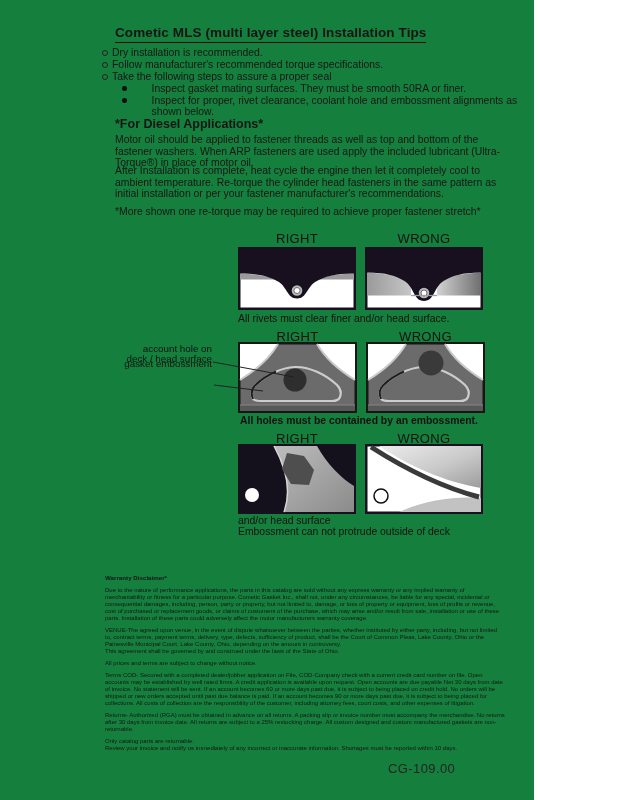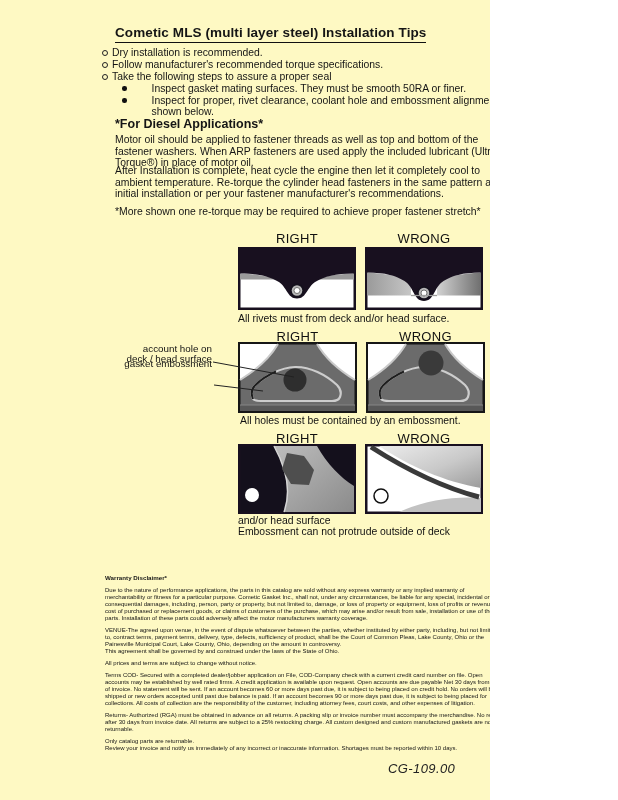--- a/index.html
+++ b/index.html
@@ -1,16 +1,16 @@
 <!DOCTYPE html>
 <html><head>
 <meta charset="utf-8">
 <style>
   html,body{margin:0;padding:0;background:#fff;}
-  .page{position:relative;width:490px;height:800px;background:#fef9c3;overflow:hidden;
+  .page{position:relative;width:534px;height:800px;background:#15803d;overflow:hidden;
         font-family:"Liberation Sans", sans-serif;color:#151515;}
 
   .title{position:absolute;left:115px;top:25px;margin:0;font-size:13.5px;font-weight:bold;
          border-bottom:1.6px solid #111;padding-bottom:2px;letter-spacing:.1px;}
 
   .bullets{position:absolute;left:102px;top:47px;width:420px;}
   .b-row{display:flex;align-items:flex-start;margin-bottom:1px;font-size:10.4px;line-height:11px;}
   .b-row.sub{padding-left:20px;gap:21px;}
   .b-circle{flex:none;width:4px;height:4px;border:1.1px solid #222;border-radius:50%;margin:3px 4px 0 0;}
   .b-dot{flex:none;width:4.5px;height:4.5px;background:#111;border-radius:50%;margin:3px 4px 0 0;}
@@ -18,33 +18,33 @@
   .diesel-heading{position:absolute;left:115px;top:117px;margin:0;font-size:12.5px;font-weight:bold;}
   .diesel-p{position:absolute;left:115px;width:402px;margin:0;font-size:10.4px;line-height:11.6px;}
   .p1{top:134px;} .p2{top:165px;} .p3{top:206px;}
 
   .rw-row{position:absolute;display:flex;gap:9px;}
   .rw-label{width:118px;text-align:center;font-size:13px;letter-spacing:.3px;color:#111;}
   .box-row{position:absolute;display:flex;gap:9px;}
   .caption{position:absolute;font-size:10.4px;line-height:10.8px;color:#111;}
 
   .s1-labels{left:238px;top:231px;} .s1-boxes{left:238px;top:247px;} .s1-cap{left:238px;top:314px;}
-  .s2-labels{left:238px;top:329px;} .s2-boxes{left:238px;top:342px;} .s2-cap{left:240px;top:416px;}
+  .s2-labels{left:238px;top:329px;} .s2-boxes{left:238px;top:342px;} .s2-cap{left:240px;top:416px;font-weight:bold;}
   .s3-labels{left:238px;top:431px;} .s3-boxes{left:238px;top:444px;} .s3-cap{left:238px;top:516px;}
 
   .anno{position:absolute;width:102px;left:110px;text-align:right;font-size:9.8px;line-height:10.2px;color:#111;}
   .anno-coolant{top:344px;} .anno-emboss{top:359px;}
   .leader{position:absolute;left:205px;top:355px;pointer-events:none;}
 
   .warranty{position:absolute;left:105px;top:574px;width:400px;}
   .warranty h3{margin:0 0 6px 0;font-size:6.2px;font-weight:bold;}
   .warranty p{margin:0;font-size:6px;line-height:7px;}
   .warranty .grp{margin-bottom:5px;}
 
-  .footer-code{position:absolute;left:388px;top:761px;font-size:13px;letter-spacing:.4px;color:#222;font-style:italic;}
+  .footer-code{position:absolute;left:388px;top:761px;font-size:13px;letter-spacing:.4px;color:#222;}
   svg{display:block;}
 </style>
 </head>
 <body>
 
 <div class="page">
 
   <h1 class="title">Cometic MLS (multi layer steel) Installation Tips</h1>
 
   <div class="bullets">
@@ -103,21 +103,21 @@
       <rect x="1.25" y="1.25" width="115.5" height="60.5" fill="#ffffff" stroke="#18101f" stroke-width="2.5"></rect>
       <path d="M2,25.5 C22,26.5 36,30 46,34 L46,48.5 L2,48.5 Z" fill="url(#g1wl)"></path>
       <path d="M116,25.5 C96,26.5 82,30 72,34 L72,48.5 L116,48.5 Z" fill="url(#g1wr)"></path>
       <path d="M2,2 H116 V25.5 C97,25.5 87,29 78.5,34 C69,39.5 69.5,54 59,54 C48.5,54 49,39.5 39.5,34 C31,29 21,25.5 2,25.5 Z" fill="#18101f"></path>
       <circle cx="59" cy="46" r="7" fill="#14101c"></circle>
       <circle cx="59" cy="46" r="5.3" fill="#b8b8b8"></circle>
       <circle cx="59" cy="46" r="3" fill="#ffffff" stroke="#555" stroke-width="0.8"></circle>
       <line x1="46" y1="48.5" x2="72" y2="48.5" stroke="#9d9d9d" stroke-width="1.3"></line>
     </svg>
   </div>
-  <div class="caption s1-cap">All rivets must from deck and/or head surface.</div>
+  <div class="caption s1-cap">All rivets must clear finer and/or head surface.</div>
 
   <div class="rw-row s2-labels">
     <div class="rw-label" style="width:119px">RIGHT</div>
     <div class="rw-label" style="width:119px">WRONG</div>
   </div>
   <div class="box-row s2-boxes">
     <svg width="119" height="71" viewBox="0 0 119 71">
       <rect x="1.25" y="1.25" width="116.5" height="68.5" fill="#6b6b6b" stroke="#161616" stroke-width="2.5"></rect>
       <path d="M2,2 L40,2 C33,14 20,27 2,38 Z" fill="#ffffff"></path>
       <path d="M117,2 L79,2 C86,14 99,27 117,38 Z" fill="#ffffff"></path>

